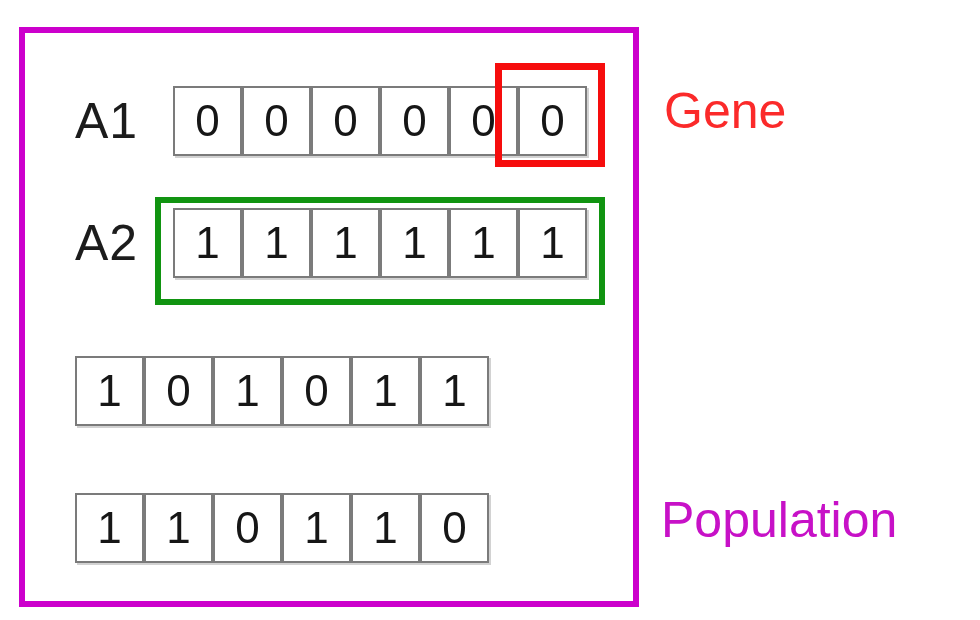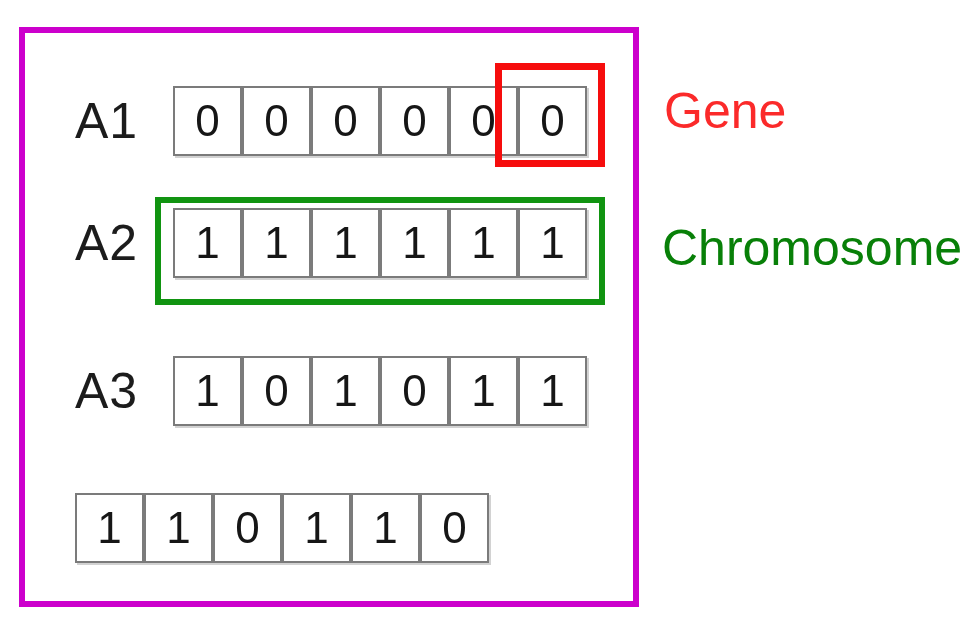--- a/index.html
+++ b/index.html
@@ -87,21 +87,20 @@
       <div class="cell">
           <span>1</span>
         </div>
       <div class="cell">
           <span>1</span>
         </div>
     </div>
   </div>
 
   <div class="row" style="top:350px">
-    <span class="rowlabel">A3</span>
     <div class="cells">
       <div class="cell">
           <span>1</span>
         </div>
       <div class="cell">
           <span>0</span>
         </div>
       <div class="cell">
           <span>1</span>
         </div>
@@ -136,15 +135,15 @@
         </div>
       <div class="cell">
           <span>0</span>
         </div>
     </div>
   </div>
 
   <div class="gene-box"></div>
 
   <div class="side-label gene">Gene</div>
-  <div class="side-label chrom">Chromosome</div>
+  <div class="side-label pop">Population</div>
 
 </div>
 
 </body></html>

